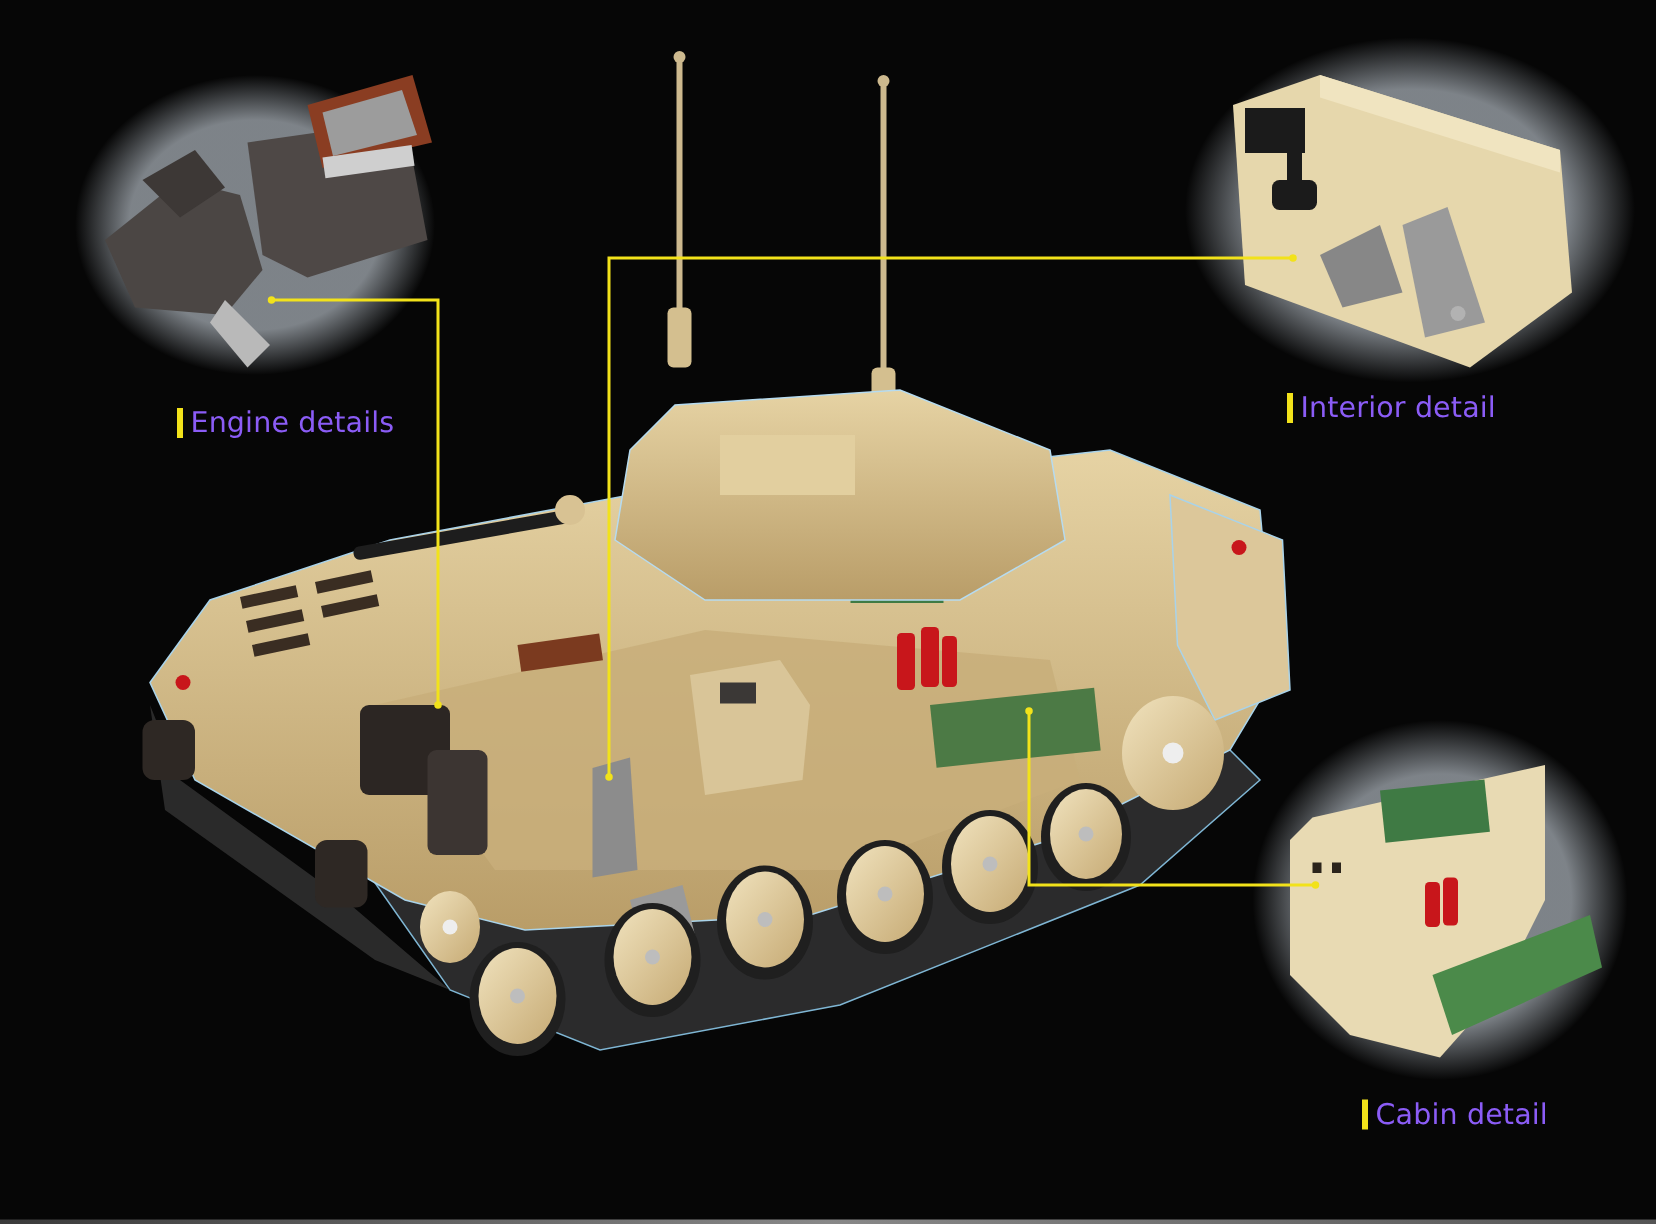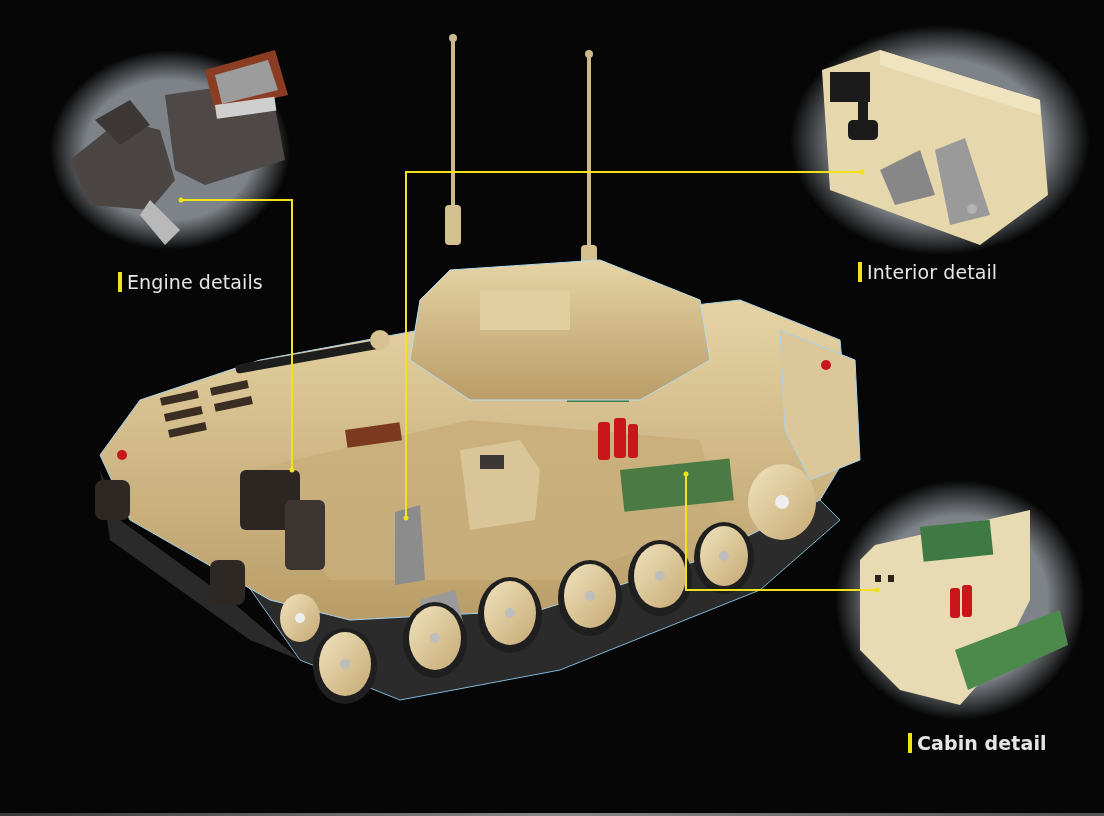--- a/index.html
+++ b/index.html
@@ -7,21 +7,21 @@
       width: 1104px; height: 816px; overflow: hidden;
       background: #050505;
       font-family: "DejaVu Sans", "Liberation Sans", sans-serif;
       position: relative;
     }
     .stage { position: absolute; left: 0; top: 0; width: 1104px; height: 816px; background: #060606; }
     .bottom-edge { position: absolute; left: 0; right: 0; bottom: 0; height: 3px; background: linear-gradient(90deg,#3a3a3a,#888,#555); }
     .scene-svg { position: absolute; left: 0; top: 0; }
     .label {
       position: absolute; display: flex; align-items: center;
-      color: #e5e5e5; font-size: 19px; letter-spacing: 0.1px; white-space: nowrap;
+      color: #8b5cf6; font-size: 19px; letter-spacing: 0.1px; white-space: nowrap;
     }
     .label .bar { width: 4px; height: 20px; background: #f2e21a; margin-right: 5px; display: inline-block; }
   </style>
 </head>
 <body>
 
 <div class="stage">
 
   <svg class="scene-svg" width="1104" height="816" viewBox="0 0 1104 816" xmlns="http://www.w3.org/2000/svg">
     <defs>
@@ -194,19 +194,19 @@
   <div class="label" style="left:118px; top:271px;">
     <span class="bar"></span>
     <span>Engine details</span>
   </div>
 
   <div class="label" style="left:858px; top:261px;justify-content:space-between;">
     <span class="bar"></span>
     <span>Interior detail</span>
   </div>
 
-  <div class="label" style="left:908px; top:732px;font-weight:bold;">
+  <div class="label" style="left:908px; top:732px;">
     <span class="bar"></span>
     <span>Cabin detail</span>
   </div>
 
   <div class="bottom-edge"></div>
 </div>
 
 </body></html>

